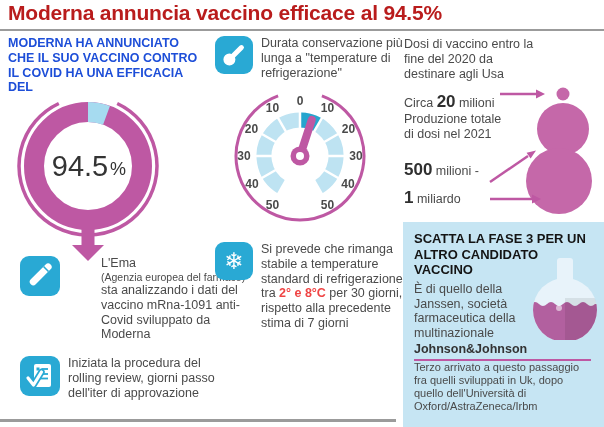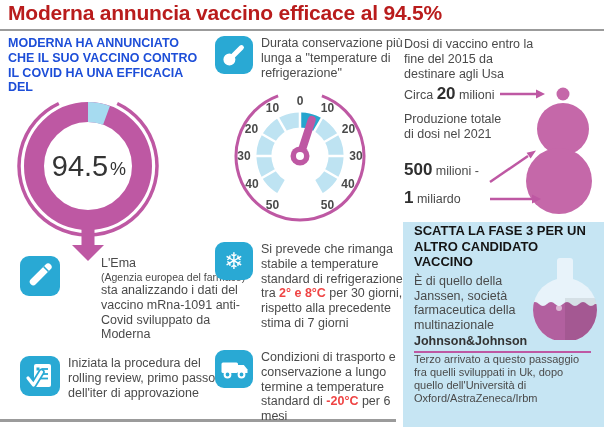--- a/index.html
+++ b/index.html
@@ -12,21 +12,21 @@
   .item { display:flex; align-items:flex-start;padding-left:12px; }
   .ic { width:38px; height:38px; min-width:38px; background:#29a9d4; border-radius:9px; display:flex; align-items:center; justify-content:center; }
   .ic40 { width:40px; height:40px; min-width:40px; }
   .itxt { margin-left:8px; font-size:12.5px; color:#4a4a4a; line-height:1.18; }
   .itxt b { color:#ef4444; }
   .small { font-size:10.5px; }
   .snow { font-family:"DejaVu Sans", sans-serif; font-size:23px; color:#fff; line-height:38px; }
   .rtxt { font-size:12.5px; color:#4a4a4a; line-height:1.18; }
   .stat { font-size:12.5px; color:#4a4a4a; }
   .stat b { font-size:17px; color:#2f2f2f; }
-  .box { background:#c6e5f3; padding:1px 11px; }
+  .box { background:#c6e5f3; padding:9px 11px; }
   .boxtitle { font-size:13px; font-weight:bold; color:#141414; line-height:1.2; width:178px; }
   .boxbody { margin-top:4px; font-size:12.5px; color:#4a4a4a; line-height:1.18; width:120px; }
   .boxbold { font-size:12.5px; font-weight:bold; color:#333; margin-top:1px; }
   .boxdiv { height:2px; background:#be58a3; width:177px; margin-top:3px; }
   .boxfoot { font-size:11px; color:#4a4a4a; line-height:1.18; width:180px; }
   svg text { font-family:"Liberation Sans", sans-serif; }
   .glabel { font-size:12px; font-weight:bold; fill:#4a4a4a; }
 </style>
 </head>
 <body>
@@ -74,21 +74,21 @@
       <svg width="40" height="40" viewBox="0 0 40 40">
         <rect x="14" y="8" width="17" height="23" rx="2" fill="#fff"></rect>
         <rect x="16.5" y="11.5" width="3" height="3" fill="#29a9d4"></rect>
         <line x1="21.5" y1="13" x2="28" y2="13" stroke="#29a9d4" stroke-width="1.8"></line>
         <line x1="18" y1="18" x2="28" y2="18" stroke="#29a9d4" stroke-width="1.8"></line>
         <line x1="18" y1="22.5" x2="28" y2="22.5" stroke="#29a9d4" stroke-width="1.8"></line>
         <polyline points="8,22 13.5,29 21.5,16" fill="none" stroke="#29a9d4" stroke-width="6.5" stroke-linecap="round" stroke-linejoin="round"></polyline>
         <polyline points="8,22 13.5,29 21.5,16" fill="none" stroke="#fff" stroke-width="3.2" stroke-linecap="round" stroke-linejoin="round"></polyline>
       </svg>
     </div>
-    <div class="itxt" style="width:150px;">Iniziata la procedura del rolling review, primo passo dell'iter di approvazione</div>
+    <div class="itxt" style="width:150px;">Iniziata la procedura del rolling review, giorni passo dell'iter di approvazione</div>
   </div>
 
   <div class="abs rule" style="left:0; top:419px; width:396px; height:2.5px;"></div>
 
   <div class="abs item" style="left:203px; top:36px;">
     <div class="ic">
       <svg width="38" height="38" viewBox="0 0 38 38">
         <g transform="rotate(45 19 19)">
           <rect x="16.5" y="6" width="5" height="16" rx="2.5" fill="#fff"></rect>
           <circle cx="19" cy="25.5" r="6" fill="#fff"></circle>
@@ -137,34 +137,23 @@
     <circle cx="90" cy="72" r="4" fill="#fff"></circle>
   </svg>
 
   <div class="abs item" style="left:203px; top:242px;">
     <div class="ic">
       <span class="snow">❄</span>
     </div>
     <div class="itxt" style="width:155px;"><span>Si prevede che rimanga stabile a temperature standard di refrigerazione tra </span><b>2° e 8°C</b><span> per 30 giorni, rispetto alla precedente stima di 7 giorni</span></div>
   </div>
 
-  <div class="abs item" style="left:203px; top:350px;">
-    <div class="ic">
-      <svg width="38" height="38" viewBox="0 0 38 38">
-        <rect x="6.5" y="12.5" width="16.5" height="10.5" rx="1.5" fill="#fff"></rect>
-        <path d="M23 15 h5.8 l3.7 4.6 V23 h-9.5 Z" fill="#fff"></path>
-        <circle cx="12.5" cy="24.5" r="2.9" fill="#29a9d4" stroke="#fff" stroke-width="2"></circle>
-        <circle cx="26.5" cy="24.5" r="2.9" fill="#29a9d4" stroke="#fff" stroke-width="2"></circle>
-      </svg>
-    </div>
-    <div class="itxt" style="width:155px;"><span>Condizioni di trasporto e conservazione a lungo termine a temperature standard di </span><b>-20°C</b><span> per 6 mesi</span></div>
-  </div>
 
-  <div class="abs rtxt" style="left:404px; top:37px; width:132px;">Dosi di vaccino entro la fine del 2015 da destinare agli Usa</div>
-  <div class="abs stat" style="left:404px; top:84px;"><span>Circa </span><b>20</b><span> milioni</span></div>
+  <div class="abs rtxt" style="left:404px; top:37px; width:132px;">Dosi di vaccino entro la fine del 2020 da destinare agli Usa</div>
+  <div class="abs stat" style="left:404px; top:92px;"><span>Circa </span><b>20</b><span> milioni</span></div>
 
   <div class="abs rtxt" style="left:404px; top:112px; width:110px;">Produzione totale di dosi nel 2021</div>
   <div class="abs stat" style="left:404px; top:160px;"><b>500</b><span> milioni -</span></div>
   <div class="abs stat" style="left:404px; top:188px;"><b>1</b><span> miliardo</span></div>
 
   <svg class="abs" style="left:460px; top:60px;" width="144" height="162" viewBox="0 0 144 162">
     <g style="mix-blend-mode:multiply;">
       <circle cx="103" cy="34" r="6.5" fill="#c568a9"></circle>
       <circle cx="103" cy="69" r="26" fill="#c568a9"></circle>
       <circle cx="99" cy="121" r="33" fill="#c568a9"></circle>

